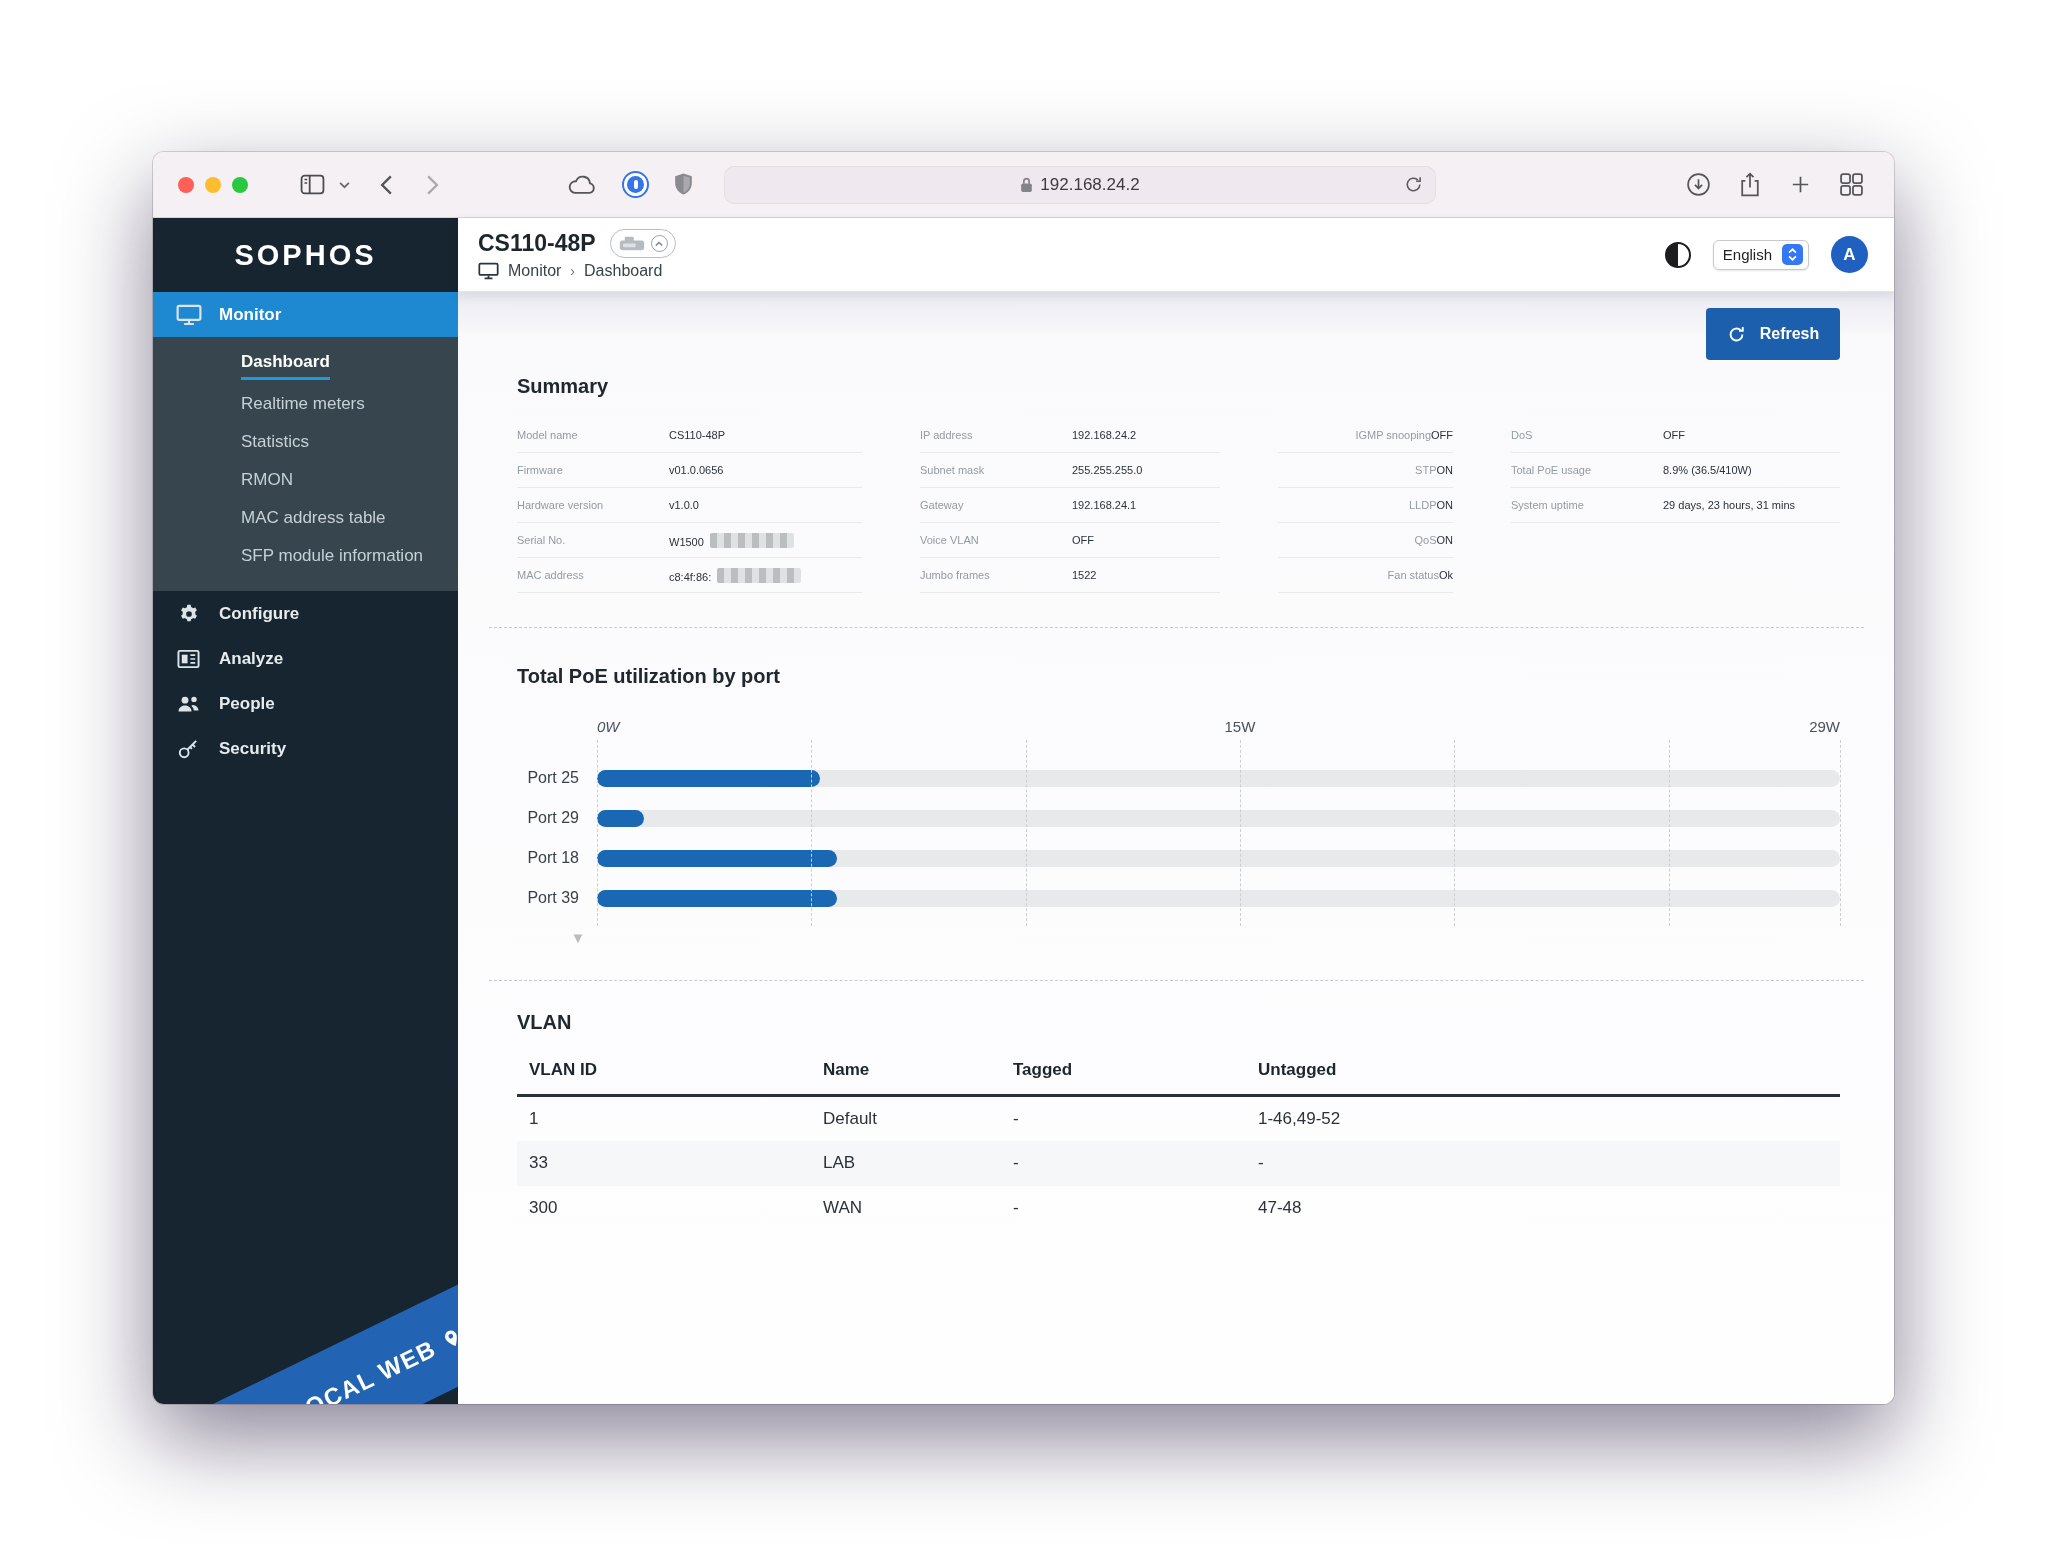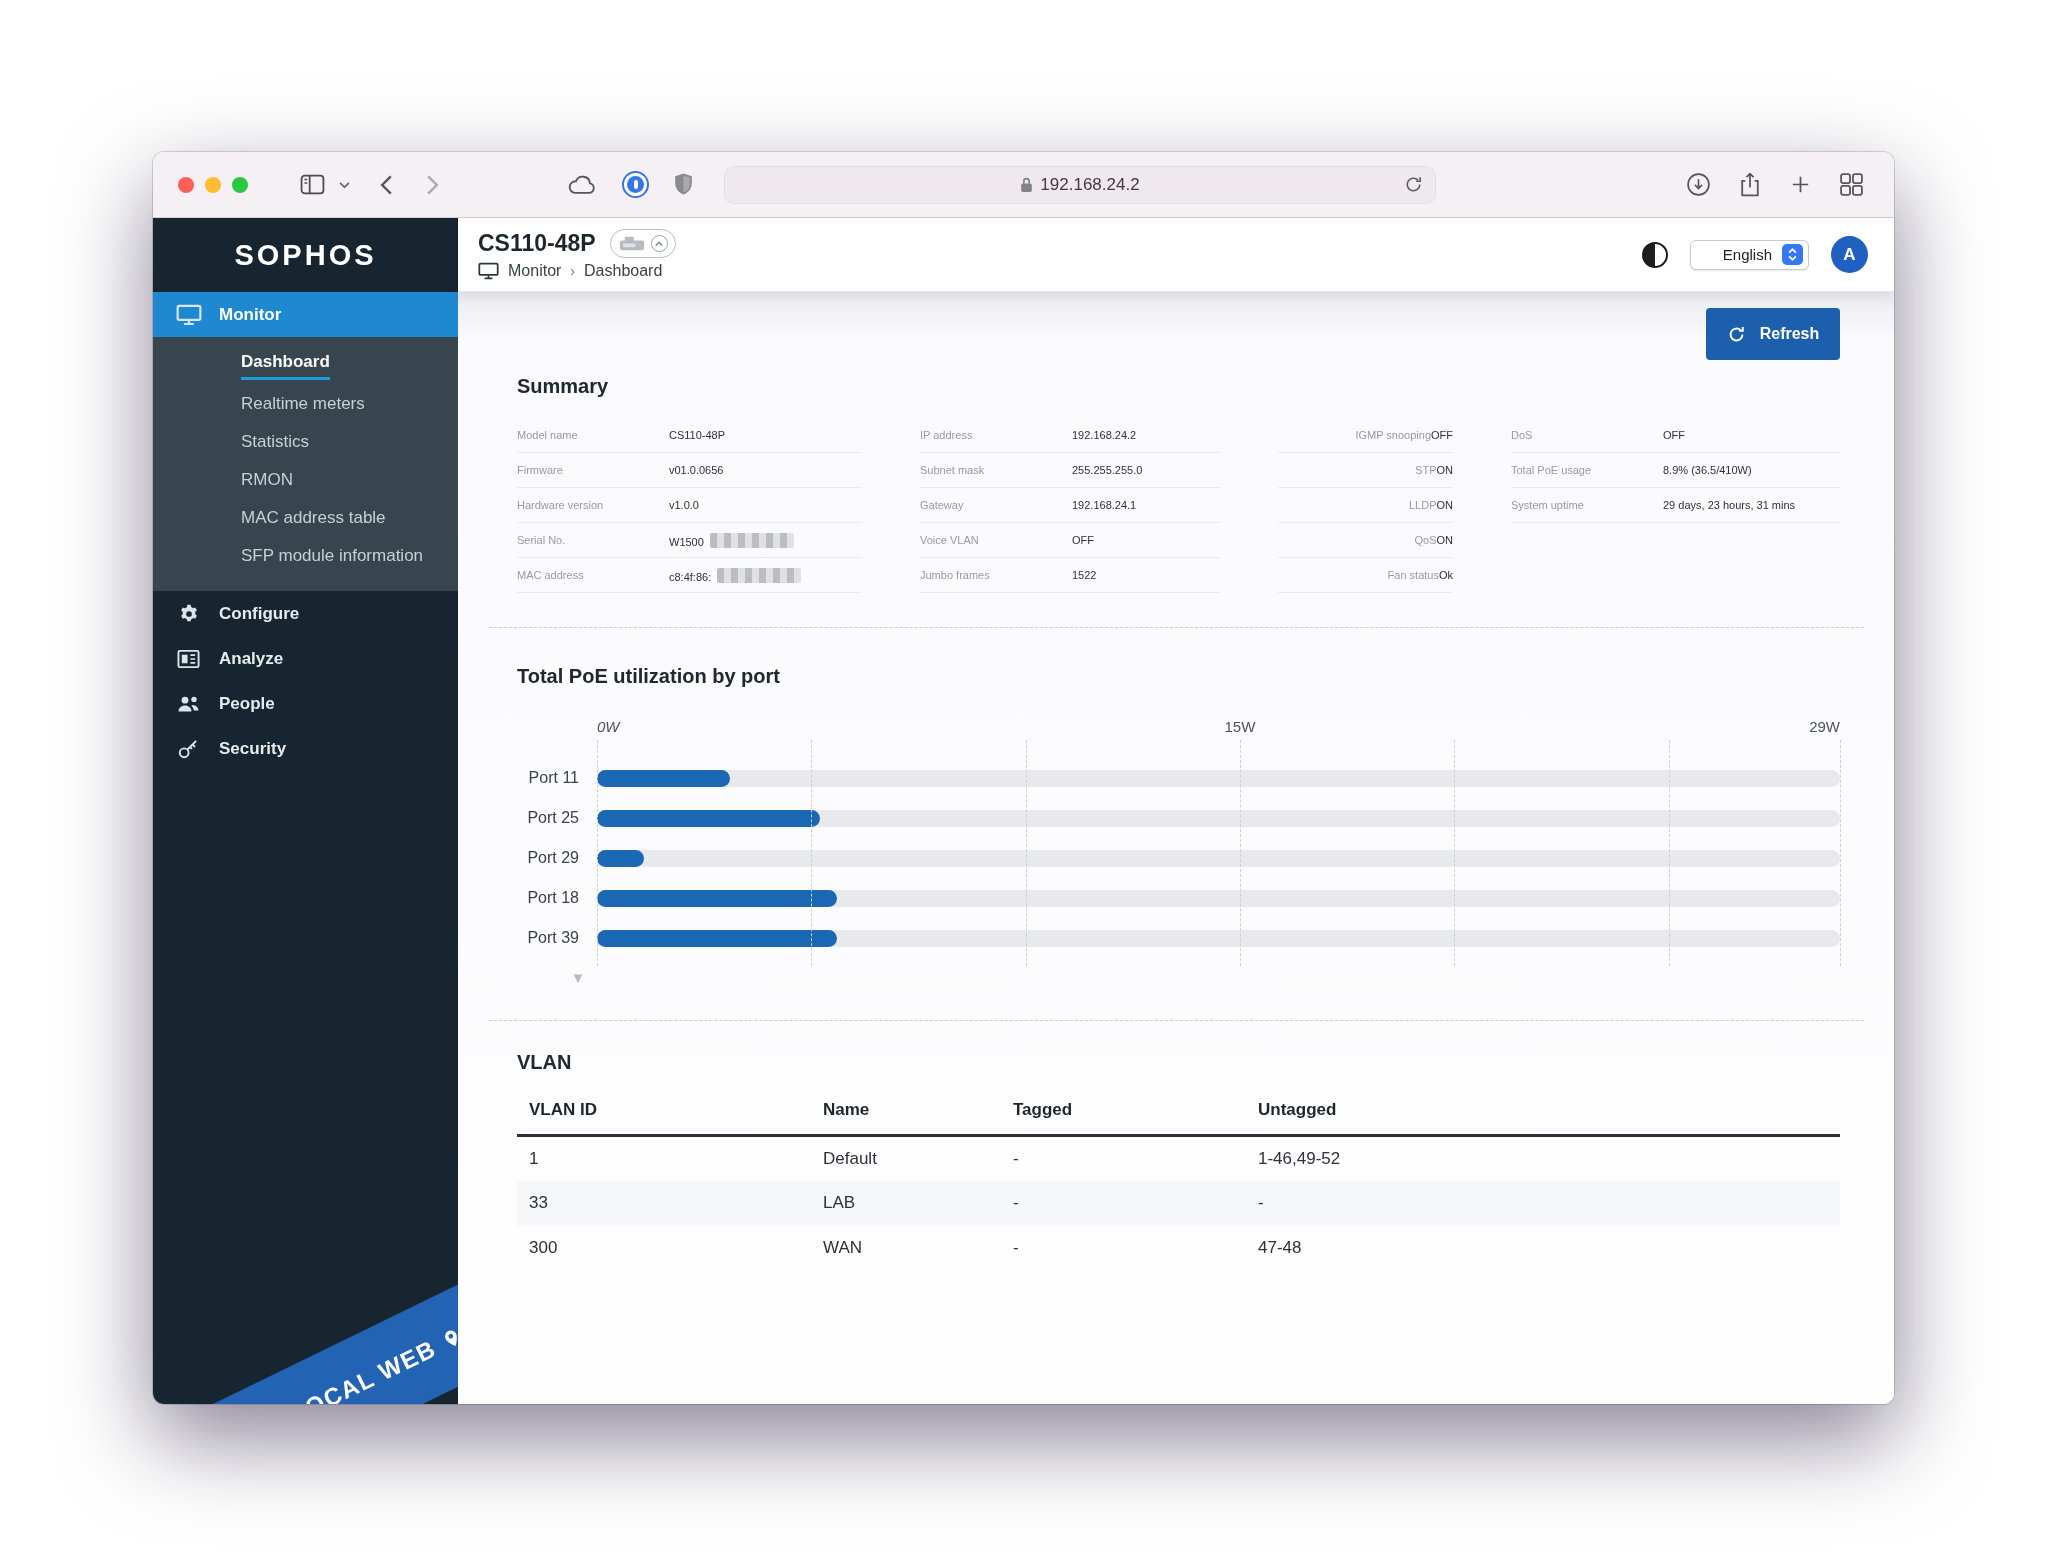--- a/index.html
+++ b/index.html
@@ -63,21 +63,21 @@
   .page-title { font-size:23px; font-weight:700; color:#1d262c; }
   .device-pill { width:66px; height:29px; border:1.5px solid #b9bdc2; border-radius:15px;
     display:flex; align-items:center; justify-content:center; gap:5px; background:#fff; }
   .chev-circle { width:17px; height:17px; border:1.5px solid #9aa0a6; border-radius:50%;
     display:flex; align-items:center; justify-content:center; }
   .crumbs { display:flex; align-items:center; gap:9px; font-size:16px; color:#39434a; }
   .crumb-sep { color:#6a737a; font-size:14px; }
   .hdr-right { margin-left:auto; display:flex; align-items:center; gap:22px; }
   .contrast { width:26px; height:26px; border-radius:50%; border:2.5px solid #1d1d1f;
     background:linear-gradient(90deg,#1d1d1f 0 50%, #fff 50%); }
-  .lang-select { height:30px; display:flex; align-items:center; gap:10px; padding:0 5px 0 32px;
+  .lang-select { height:30px; display:flex; align-items:center; gap:10px; padding:0 5px 0 9px;
     background:#fff; border:1px solid #c9c9cc; border-radius:6px; font-size:15px; color:#222;
     box-shadow:0 1px 2px rgba(0,0,0,.1); }
   .stepper { width:21px; height:21px; border-radius:5px; background:#3478f6;
     display:flex; flex-direction:column; align-items:center; justify-content:center; gap:1px; }
   .avatar { width:37px; height:37px; border-radius:50%; background:var(--avatar-blue,#2060c0);
     color:#fff; font-weight:700; font-size:17px; display:flex; align-items:center; justify-content:center; }
   
   .content-body { flex:1; min-height:0; overflow:hidden; padding:0 54px 0 59px;
     background:linear-gradient(180deg,#e9e9f1 0,#fafafc 46px,#fefeff 100%); }
   .refresh-row { display:flex; justify-content:flex-end; margin-top:17px; }
@@ -441,26 +441,20 @@
         <div class="divider"></div>
 
         <div class="section-h chart-title">Total PoE utilization by port</div>
         <div class="poe-axis">
             <div class="tick" style="left: 0%; transform: none; font-style: italic;">0W</div>
             <div class="tick" style="left: 51.7241%; transform: translateX(-50%);">15W</div>
             <div class="tick" style="left: 100%; transform: translateX(-100%);">29W</div>
           </div>
         <div class="poe-area">
           <div>
-              <div class="poe-row">
-                <div class="poe-label">Port 11</div>
-                <div class="poe-track">
-                  <div class="poe-bar" style="width: 10.6897%;"></div>
-                </div>
-              </div>
               <div class="poe-row">
                 <div class="poe-label">Port 25</div>
                 <div class="poe-track">
                   <div class="poe-bar" style="width: 17.931%;"></div>
                 </div>
               </div>
               <div class="poe-row">
                 <div class="poe-label">Port 29</div>
                 <div class="poe-track">
                   <div class="poe-bar" style="width: 3.7931%;"></div>

